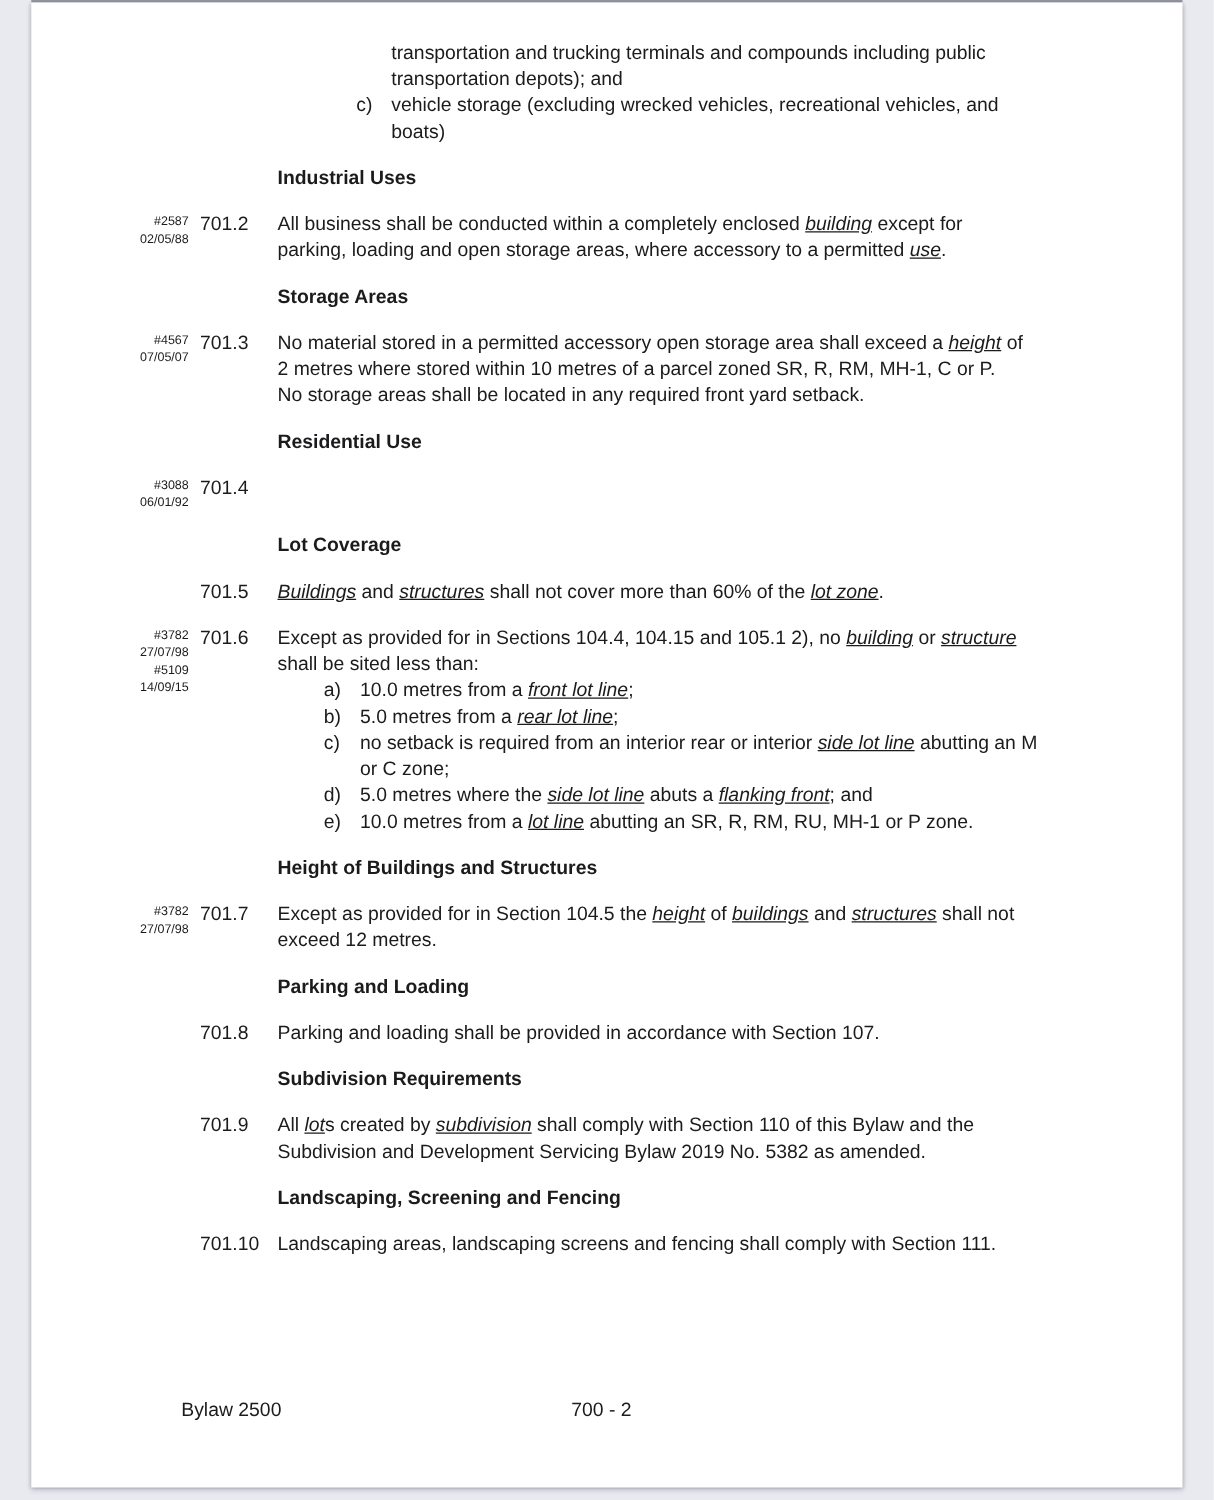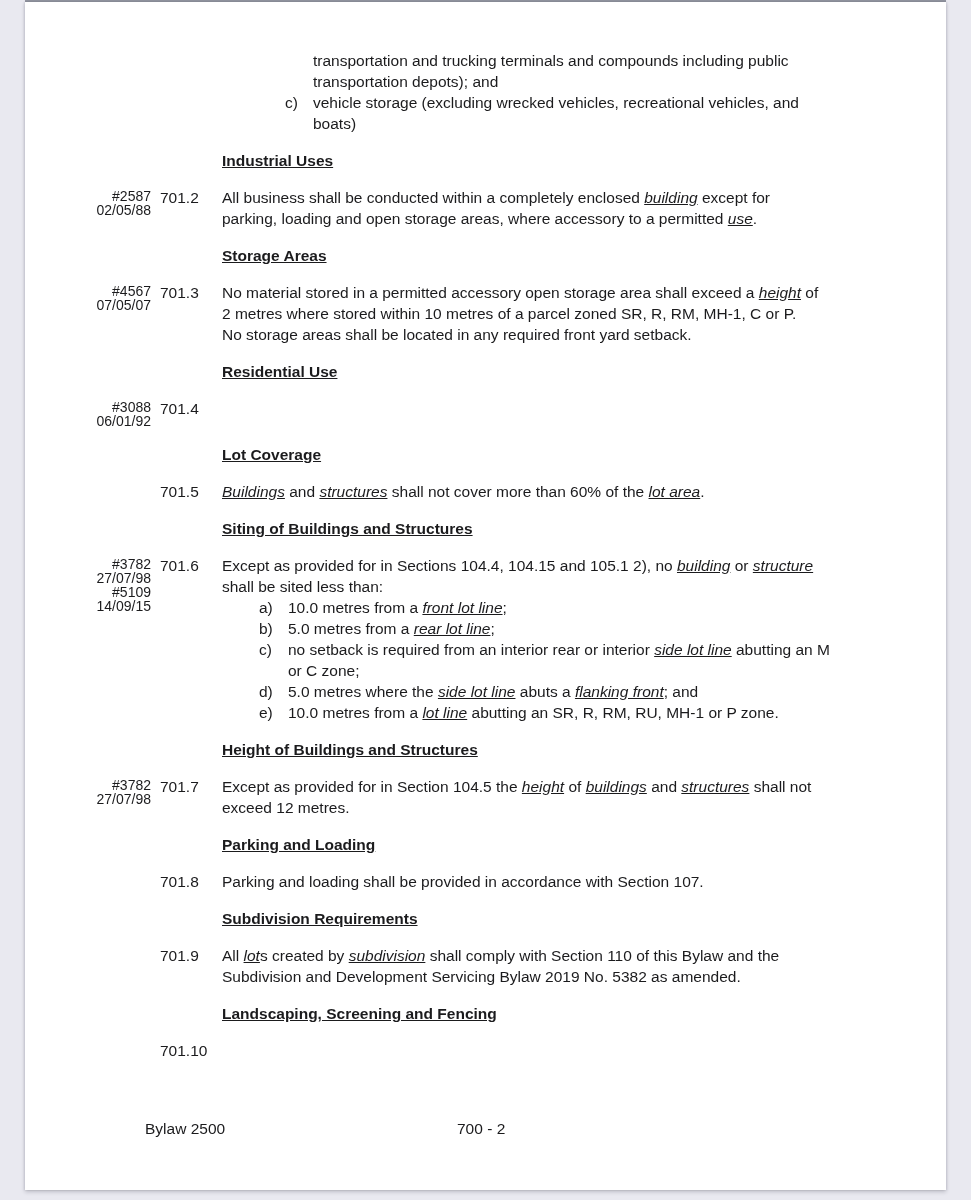--- a/index.html
+++ b/index.html
@@ -15,44 +15,43 @@
   .page-top-edge {
     position: absolute; left: 25px; top: 0;
     width: 921px; height: 2px;
     background: #9295a0;
   }
   .paper {
     position: absolute; left: 25px; top: 2px;
     width: 921px; height: 1188px;
     background: #ffffff;
     box-shadow: 0 2px 4px rgba(40,40,60,0.22), 1px 0 2px rgba(40,40,60,0.10), -1px 0 2px rgba(40,40,60,0.10);
-    padding-top: 48px;
+    padding-top: 30px;
     font-size: 15.5px;
     line-height: 21px;
   }
   .richtext { white-space: nowrap; }
   em { font-style: italic; text-decoration: underline; }
 
   .intro { margin-left: 197px; }
   .intro .cont { margin-left: 91px; }
   .intro .c-item { display: flex; margin-left: 63px; }
   .intro .c-item .marker { width: 28px; flex: 0 0 28px; }
 
   .heading {
     font-weight: bold;
-    text-decoration: underline;
     margin: 16px 0 16px 197px;
   }
 
   .row { display: flex; margin-bottom: 16px; }
   .mcol {
     width: 135px; flex: 0 0 135px;
     padding-right: 9px; padding-top: 2px;
     text-align: right;
-    font-size: 14px; line-height: 14px;
+    font-size: 10px; line-height: 14px;
   }
   .ncol { width: 62px; flex: 0 0 62px; }
   .bcol { width: 690px; }
 
   .sub { display: flex; margin-left: 37px; }
   .sub .marker { width: 29px; flex: 0 0 29px; }
 
   .footer { position: absolute; left: 0; top: 1116px; width: 100%; }
   .f-bylaw { position: absolute; left: 120px; }
   .f-page  { position: absolute; left: 432px; }
@@ -102,24 +101,23 @@
       <div>06/01/92</div>
     </div>
     <div class="ncol">701.4</div>
   </div>
 
   <div class="heading">Lot Coverage</div>
 
   <div class="row">
     <div class="mcol"></div>
     <div class="ncol">701.5</div>
-    <div class="bcol richtext"><em>Buildings</em> and <em>structures</em> shall not cover more than 60% of the <em>lot area</em>.</div>
+    <div class="bcol richtext"><em>Buildings</em> and <em>structures</em> shall not cover more than 60% of the <em>lot zone</em>.</div>
   </div>
 
-  <div class="heading">Siting of Buildings and Structures</div>
 
   <div class="row">
     <div class="mcol">
       <div>#3782</div>
       <div>27/07/98</div>
       <div>#5109</div>
       <div>14/09/15</div>
     </div>
     <div class="ncol">701.6</div>
     <div class="bcol">
@@ -172,20 +170,21 @@
     <div class="mcol"></div>
     <div class="ncol">701.9</div>
     <div class="bcol richtext">All <em>lot</em>s created by <em>subdivision</em> shall comply with Section 110 of this Bylaw and the<br>Subdivision and Development Servicing Bylaw 2019 No. 5382 as amended.</div>
   </div>
 
   <div class="heading">Landscaping, Screening and Fencing</div>
 
   <div class="row">
     <div class="mcol"></div>
     <div class="ncol">701.10</div>
+    <div class="bcol richtext">Landscaping areas, landscaping screens and fencing shall comply with Section 111.</div>
   </div>
 
   <div class="footer">
     <span class="f-bylaw">Bylaw 2500</span>
     <span class="f-page">700 - 2</span>
   </div>
 
 </div>
 
 </body></html>

